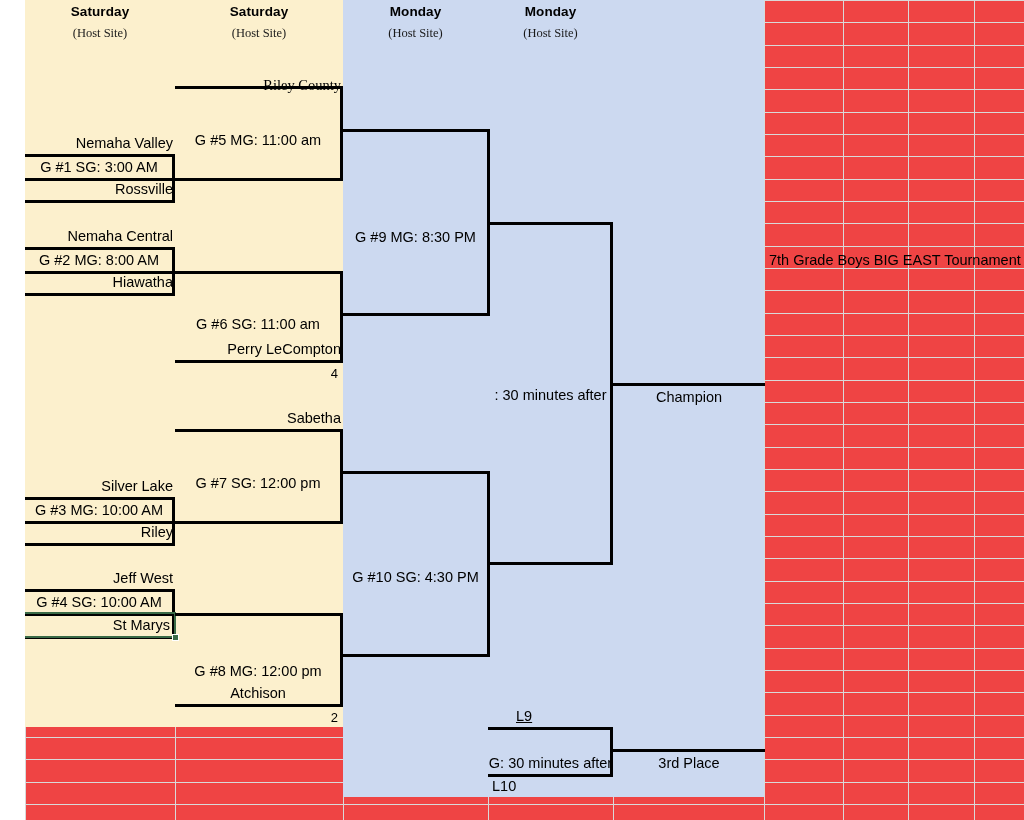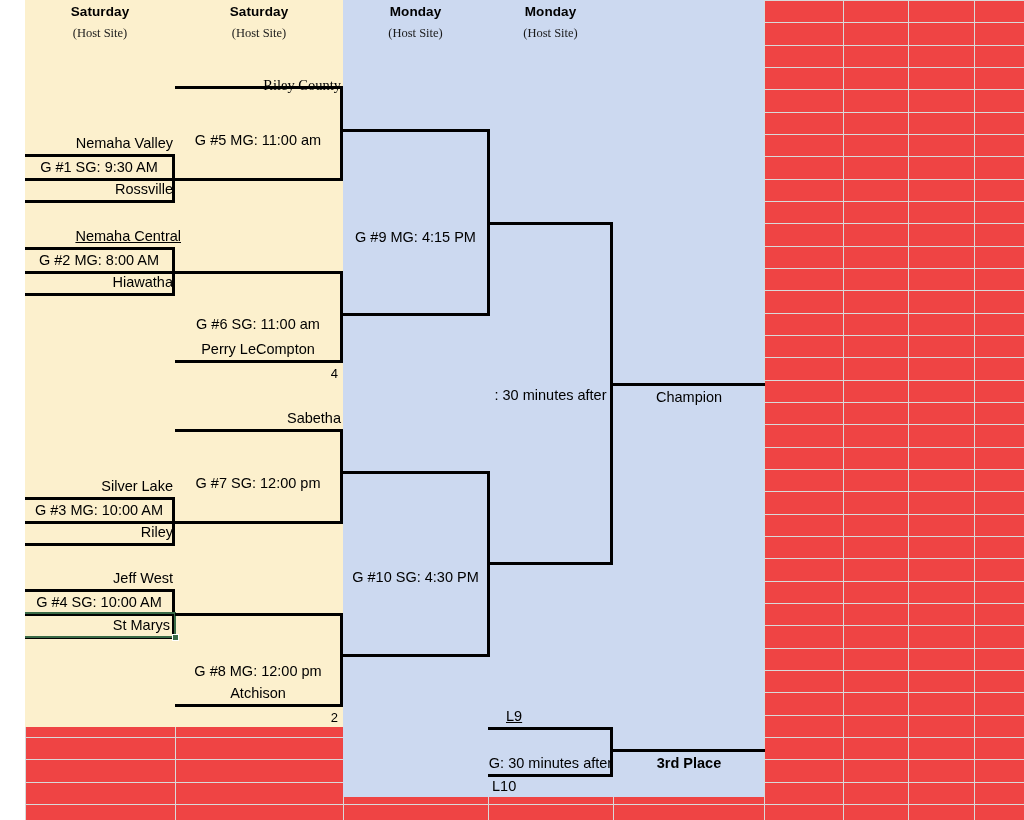--- a/index.html
+++ b/index.html
@@ -158,27 +158,27 @@
   <div class="hdr hdr-site" style="left:150px;top:26px;width:168px;">(Host Site)</div>
 
   <div class="hdr hdr-day" style="left:318px;top:4px;width:145px;">Monday</div>
   <div class="hdr hdr-site" style="left:318px;top:26px;width:145px;">(Host Site)</div>
 
   <div class="hdr hdr-day" style="left:463px;top:4px;width:125px;">Monday</div>
   <div class="hdr hdr-site" style="left:463px;top:26px;width:125px;">(Host Site)</div>
 
   <div class="btxt ta-r" style="left:0px;top:136px;width:148px;">Nemaha Valley</div>
   <div class="bl bl-h" style="left:0px;top:154px;width:150px;"></div>
-  <div class="btxt ta-c" style="left:0px;top:160px;width:148px;">G #1 SG:  9:30 AM</div>
+  <div class="btxt ta-c" style="left:0px;top:160px;width:148px;">G #1 SG:  3:00 AM</div>
   <div class="bl bl-h" style="left:0px;top:178px;width:150px;"></div>
   <div class="btxt ta-r" style="left:0px;top:182px;width:148px;">Rossville</div>
   <div class="bl bl-h" style="left:0px;top:200px;width:150px;"></div>
   <div class="bl bl-v" style="left:147px;top:154px;height:49px;"></div>
 
-  <div class="btxt ta-r" style="left:8px;top:229px;width:148px;text-decoration:underline;">Nemaha Central</div>
+  <div class="btxt ta-r" style="left:0px;top:229px;width:148px;">Nemaha Central</div>
   <div class="bl bl-h" style="left:0px;top:247px;width:150px;"></div>
   <div class="btxt ta-c" style="left:0px;top:253px;width:148px;">G #2 MG:  8:00 AM</div>
   <div class="bl bl-h" style="left:0px;top:271px;width:150px;"></div>
   <div class="btxt ta-r" style="left:0px;top:275px;width:148px;">Hiawatha</div>
   <div class="bl bl-h" style="left:0px;top:293px;width:150px;"></div>
   <div class="bl bl-v" style="left:147px;top:247px;height:49px;"></div>
 
   <div class="btxt ta-r" style="left:0px;top:479px;width:148px;">Silver Lake</div>
   <div class="bl bl-h" style="left:0px;top:497px;width:150px;"></div>
   <div class="btxt ta-c" style="left:0px;top:503px;width:148px;">G #3 MG:  10:00 AM</div>
@@ -199,60 +199,61 @@
   <div class="sel-handle" style="left:147px;top:634px;"></div>
 
   <div class="btxt ta-r" style="left:150px;top:78px;width:166px;font-family:Liberation Serif, serif;">Riley County</div>
   <div class="bl bl-h" style="left:150px;top:86px;width:168px;"></div>
   <div class="btxt ta-c" style="left:150px;top:133px;width:166px;">G #5 MG:  11:00 am</div>
   <div class="bl bl-h" style="left:150px;top:178px;width:168px;"></div>
   <div class="bl bl-v" style="left:315px;top:86px;height:95px;"></div>
 
   <div class="bl bl-h" style="left:150px;top:271px;width:168px;"></div>
   <div class="btxt ta-c" style="left:150px;top:317px;width:166px;">G #6 SG:  11:00 am</div>
-  <div class="btxt ta-c" style="left:150px;top:342px;width:166px;">Perry LeCompton</div>
+  <div class="btxt ta-c" style="left:150px;top:342px;width:166px;text-align:right;">Perry LeCompton</div>
   <div class="bl bl-h" style="left:150px;top:360px;width:168px;"></div>
   <div class="bl bl-v" style="left:315px;top:271px;height:92px;"></div>
   <div class="seed-num" style="left:250px;top:366px;width:63px;">4</div>
 
   <div class="btxt ta-r" style="left:150px;top:411px;width:166px;">Sabetha</div>
   <div class="bl bl-h" style="left:150px;top:429px;width:168px;"></div>
   <div class="btxt ta-c" style="left:150px;top:476px;width:166px;">G #7 SG:  12:00 pm</div>
   <div class="bl bl-h" style="left:150px;top:521px;width:168px;"></div>
   <div class="bl bl-v" style="left:315px;top:429px;height:95px;"></div>
 
   <div class="bl bl-h" style="left:150px;top:613px;width:168px;"></div>
   <div class="btxt ta-c" style="left:150px;top:664px;width:166px;">G #8 MG:  12:00 pm</div>
   <div class="btxt ta-c" style="left:150px;top:686px;width:166px;">Atchison</div>
   <div class="bl bl-h" style="left:150px;top:704px;width:168px;"></div>
   <div class="bl bl-v" style="left:315px;top:613px;height:94px;"></div>
   <div class="seed-num" style="left:250px;top:710px;width:63px;">2</div>
 
   <div class="bl bl-h" style="left:318px;top:129px;width:147px;"></div>
-  <div class="btxt ta-c" style="left:318px;top:230px;width:145px;">G #9 MG:  4:15 PM</div>
+  <div class="btxt ta-c" style="left:318px;top:230px;width:145px;">G #9 MG:  8:30 PM</div>
   <div class="bl bl-h" style="left:318px;top:313px;width:147px;"></div>
   <div class="bl bl-v" style="left:462px;top:129px;height:187px;"></div>
 
   <div class="bl bl-h" style="left:318px;top:471px;width:147px;"></div>
   <div class="btxt ta-c" style="left:318px;top:570px;width:145px;">G #10 SG:  4:30 PM</div>
   <div class="bl bl-h" style="left:318px;top:654px;width:147px;"></div>
   <div class="bl bl-v" style="left:462px;top:471px;height:186px;"></div>
 
   <div class="bl bl-h" style="left:463px;top:222px;width:125px;"></div>
   <div class="btxt ta-c clip" style="left:463px;top:388px;width:125px;">:  30 minutes after</div>
   <div class="bl bl-h" style="left:463px;top:562px;width:125px;"></div>
   <div class="bl bl-v" style="left:585px;top:222px;height:343px;"></div>
 
   <div class="bl bl-h" style="left:585px;top:383px;width:155px;"></div>
   <div class="btxt ta-c" style="left:588px;top:390px;width:152px;">Champion</div>
 
-  <div class="btxt ta-l" style="left:481px;top:709px;width:120px;text-decoration:underline;">L9</div>
+  <div class="btxt ta-l" style="left:491px;top:709px;width:120px;text-decoration:underline;">L9</div>
   <div class="bl bl-h" style="left:463px;top:727px;width:125px;"></div>
   <div class="btxt ta-c clip" style="left:463px;top:756px;width:125px;">G:  30 minutes after</div>
   <div class="bl bl-h" style="left:463px;top:774px;width:125px;"></div>
   <div class="btxt ta-l" style="left:467px;top:779px;width:120px;">L10</div>
   <div class="bl bl-v" style="left:585px;top:727px;height:50px;"></div>
 
   <div class="bl bl-h" style="left:585px;top:749px;width:155px;"></div>
-  <div class="btxt ta-c" style="left:588px;top:756px;width:152px;font-weight:bold;">3rd Place</div>
-
+  <div class="btxt ta-c" style="left:588px;top:756px;width:152px;">3rd Place</div>
+
+  <div class="title" style="left:744px;top:252px;">7th Grade Boys BIG EAST Tournament</div>
 
 </div>
 
 </body></html>

